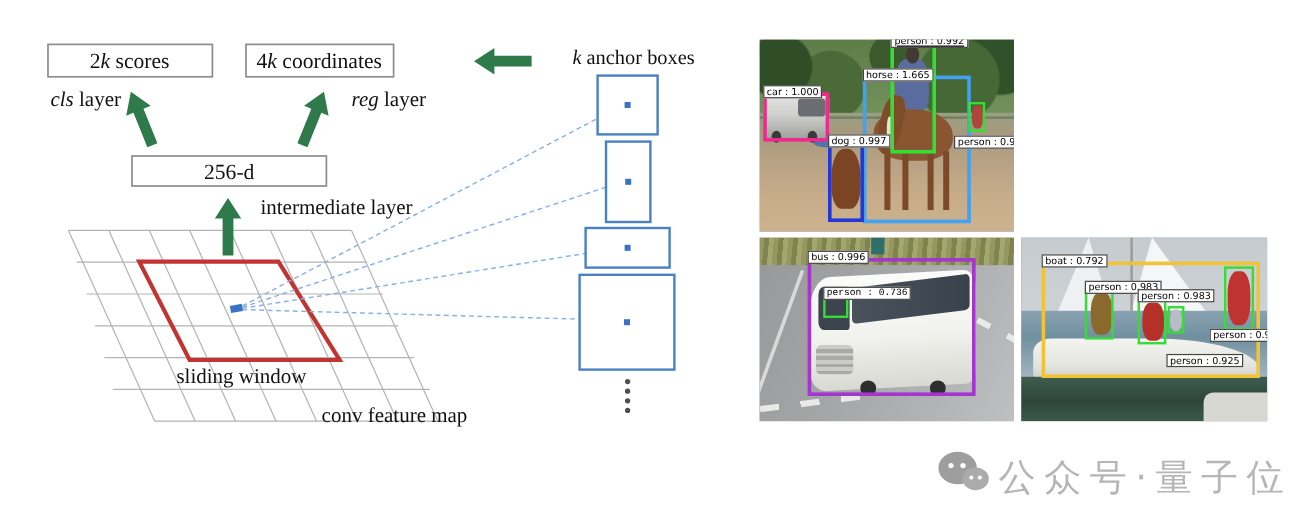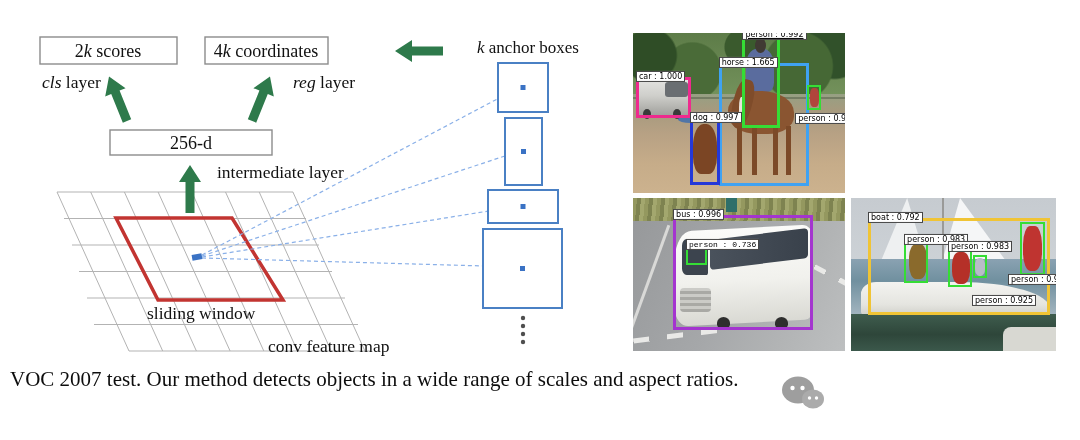--- a/index.html
+++ b/index.html
@@ -287,19 +287,19 @@
     <span>
       <svg width="46" height="40" viewBox="0 0 46 40">
         <ellipse cx="18" cy="16" rx="16" ry="13.5" fill="#9e9e9e"></ellipse>
         <ellipse cx="33" cy="25" rx="11" ry="9.5" fill="#ababab"></ellipse>
         <circle cx="12.5" cy="14" r="2.2" fill="#fff"></circle>
         <circle cx="22.5" cy="14" r="2.2" fill="#fff"></circle>
         <circle cx="29.5" cy="24" r="1.7" fill="#fff"></circle>
         <circle cx="36.5" cy="24" r="1.7" fill="#fff"></circle>
       </svg>
     </span>
+    <span>公众号·量子位</span>
   </div>
 
   <div class="caption">
-    <div>VOC 2007 test. Our method detects objects in a wide range of scales and aspect ratios.</div>
   </div>
 
 </div>
 
 </body></html>

